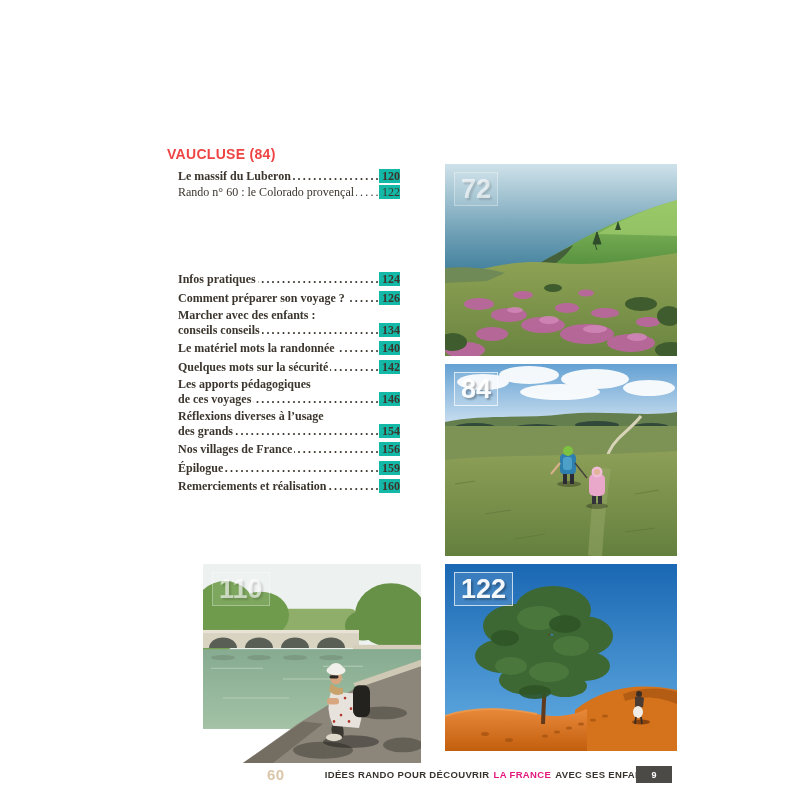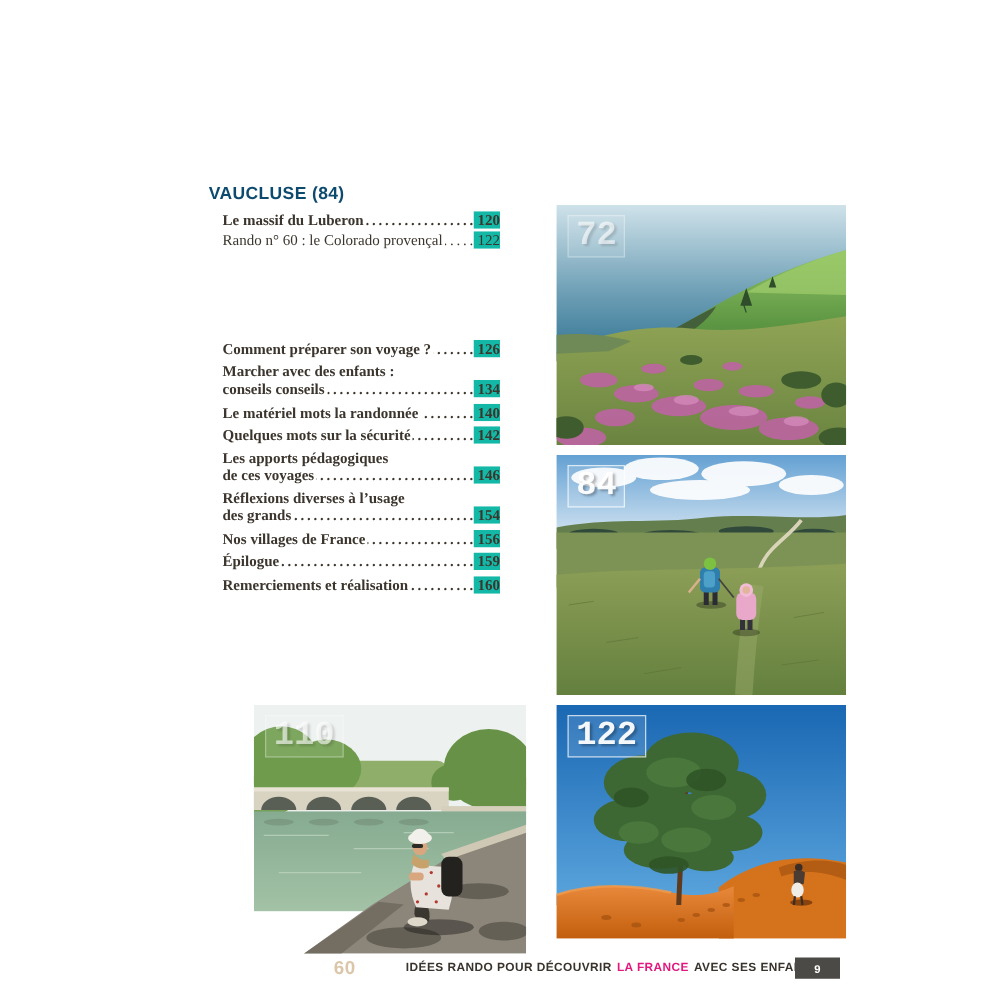--- a/index.html
+++ b/index.html
@@ -2,21 +2,21 @@
 <html><head>
 <meta charset="utf-8">
 <style>
   html,body{margin:0;padding:0;background:#ffffff;}
   .canvas{position:relative;width:800px;height:800px;background:#ffffff;overflow:hidden;
           font-family:"Liberation Serif",serif;color:#3b352d;}
 
   
   .section-title{position:absolute;left:167px;top:146px;
     font-family:"Liberation Sans",sans-serif;font-weight:bold;
-    font-size:14px;letter-spacing:.3px;color:#0c4a6e;}
+    font-size:14px;letter-spacing:.3px;color:#ef4444;}
 
   
   .toc{position:absolute;left:178px;width:222px;font-size:12px;}
   .toc-top{top:169px;}
   .toc-main{top:272px;}
   .toc-main .toc-entry{font-weight:bold;margin-bottom:4.5px;}
   .toc-top .toc-entry{margin-bottom:2px;}
   .toc-entry.bold{font-weight:bold;}
   .toc-line{line-height:13.5px;white-space:nowrap;}
   .toc-row{position:relative;height:14px;line-height:14px;overflow:hidden;}
@@ -28,21 +28,21 @@
 
   
   .photo{position:absolute;overflow:hidden;}
   .photo svg{display:block;width:100%;height:100%;}
   #photo-72 {left:405px;top:148px;width:232px;height:192px;}
   #photo-84 {left:405px;top:348px;width:232px;height:192px;}
   #photo-110{left:163px;top:548px;width:218px;height:199px;}
   #photo-122{left:405px;top:548px;width:232px;height:187px;}
 
   .photo-num{position:absolute;top:8px;left:9px;
-    font-family:Liberation Mono, monospace;font-weight:bold;font-size:27px;line-height:30px;
+    font-family:Liberation Sans, sans-serif;font-weight:bold;font-size:27px;line-height:30px;
     padding:1px 6px;color:rgba(255,255,255,.95);
     border:1px solid rgba(255,255,255,.7);background:rgba(255,255,255,.12);
     text-shadow:2px 2px 2px rgba(0,0,0,.28);}
   .photo-num.ghost{color:rgba(255,255,255,.62);border-color:rgba(255,255,255,.32);
     background:rgba(255,255,255,.10);text-shadow:2px 2px 2px rgba(0,0,0,.14);}
 
   
   .footer{position:absolute;left:267px;top:764px;height:20px;display:flex;align-items:center;
     font-family:"Liberation Sans",sans-serif;font-weight:bold;}
   .footer-60{font-size:15px;color:#dbc6a9;margin-right:5px;letter-spacing:.5px;}
@@ -63,20 +63,23 @@
 
   <div class="toc toc-top" id="toc-top">
       <div class="toc-entry bold">
         <div class="toc-row"><span class="toc-dots"></span><span class="toc-label">Le massif du Luberon</span><span class="toc-page">120</span></div>
       </div>
       <div class="toc-entry">
         <div class="toc-row"><span class="toc-dots"></span><span class="toc-label">Rando n° 60 : le Colorado provençal</span><span class="toc-page">122</span></div>
       </div>
     </div>
   <div class="toc toc-main" id="toc-main">
+      <div class="toc-entry">
+        <div class="toc-row"><span class="toc-dots"></span><span class="toc-label">Infos pratiques</span><span class="toc-page">124</span></div>
+      </div>
       <div class="toc-entry">
         <div class="toc-row"><span class="toc-dots"></span><span class="toc-label">Comment préparer son voyage ?</span><span class="toc-page">126</span></div>
       </div>
       <div class="toc-entry">
         <div class="toc-line">Marcher avec des enfants :</div>
         <div class="toc-row"><span class="toc-dots"></span><span class="toc-label">conseils conseils</span><span class="toc-page">134</span></div>
       </div>
       <div class="toc-entry">
         <div class="toc-row"><span class="toc-dots"></span><span class="toc-label">Le matériel mots la randonnée</span><span class="toc-page">140</span></div>
       </div>

